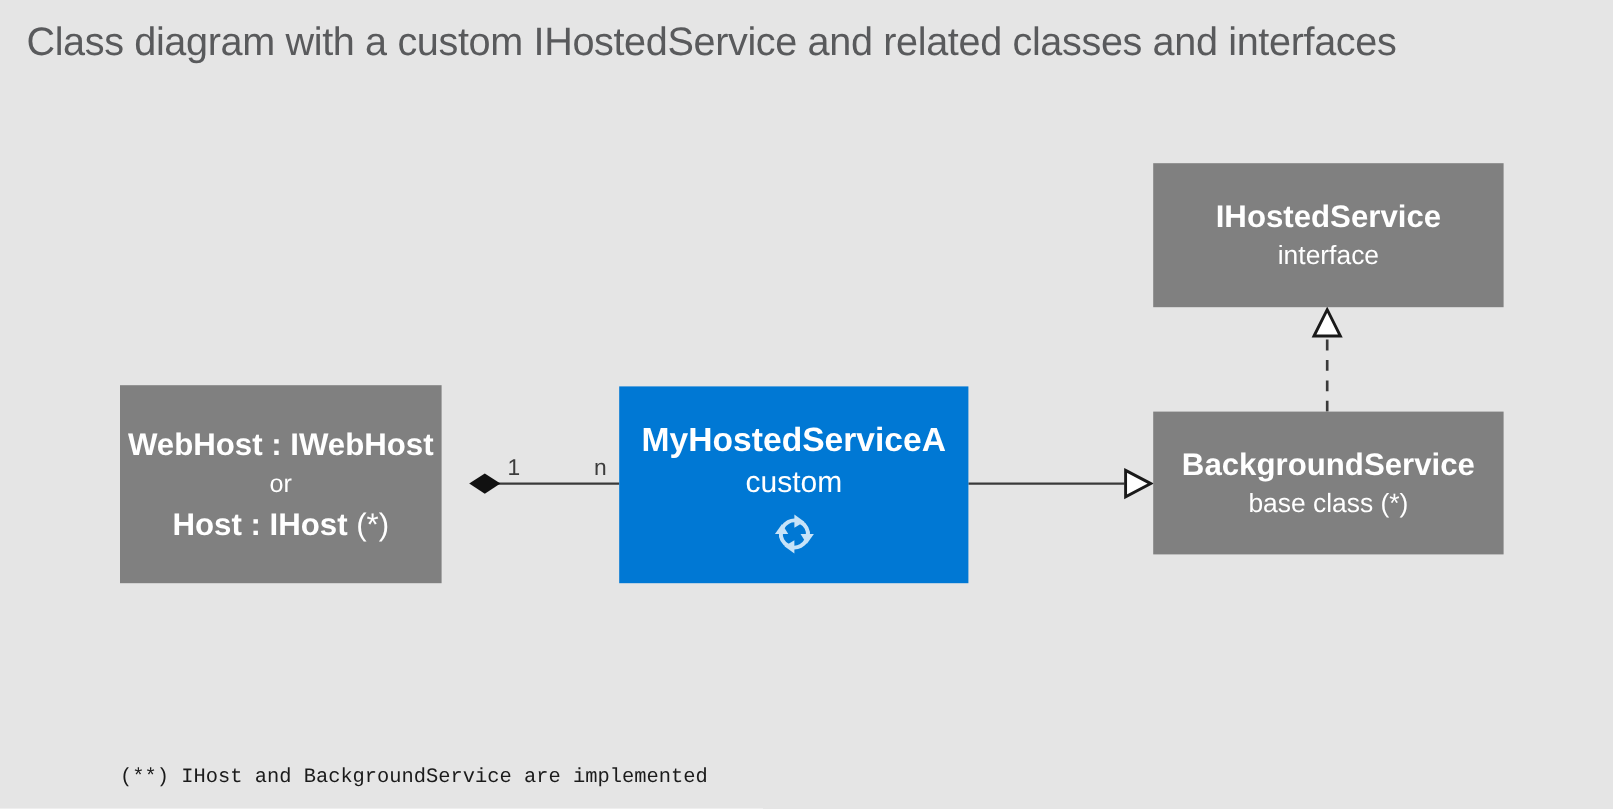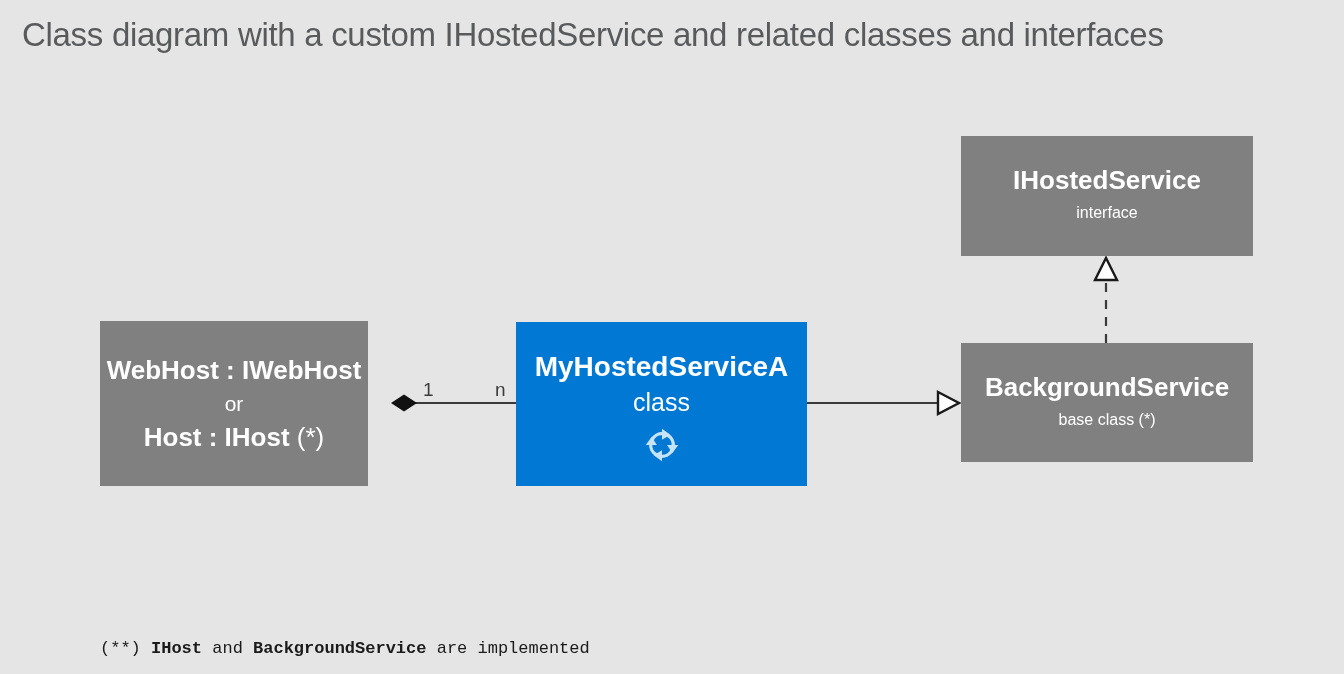--- a/index.html
+++ b/index.html
@@ -35,21 +35,21 @@
   .node-blue { background: #0078d4; }
   .node-title {
     font-weight: bold;
     font-size: 26px;
     line-height: 34px;
     white-space: nowrap;
     text-align: right;
   }
   .node-subtitle {
     font-weight: normal;
-    font-size: 16px;
+    font-size: 22px;
     line-height: 32px;
     white-space: nowrap;
   }
   #node-webhost { left: 100px; top: 321px; width: 268px; height: 165px; }
   #node-webhost .or-line { font-size: 21px; line-height: 32px; font-weight: normal; }
   #node-webhost .node-title { line-height: 35px; }
   .suffix-normal { font-weight: normal; }
 
   #node-myhostedservice { left: 516px; top: 322px; width: 291px; height: 164px; padding-top: 14px; }
   #node-myhostedservice .node-title { font-size: 28px; line-height: 38px; }
@@ -89,21 +89,21 @@
   .footnote {
     position: absolute;
     left: 100px;
     top: 584px;
     font-family: "Liberation Mono", "DejaVu Sans Mono", monospace;
     font-size: 17px;
     line-height: 26px;
     color: #1b1b1b;
     white-space: pre;
   }
-  .footnote b { font-weight: bold; }
+  .footnote b { font-weight: normal; }
 </style>
 </head>
 <body>
 
 <div class="canvas">
 
   <div class="page-title">Class diagram with a custom IHostedService and related classes and interfaces</div>
 
   <svg class="connector-layer" viewBox="0 0 1344 674" xmlns="http://www.w3.org/2000/svg">
 
@@ -131,21 +131,21 @@
   </div>
 
   <div class="node node-gray" id="node-webhost">
     <div class="node-title">WebHost : IWebHost</div>
     <div class="or-line">or</div>
     <div class="node-title"><span>Host : IHost</span><span class="suffix-normal"> (*)</span></div>
   </div>
 
   <div class="node node-blue" id="node-myhostedservice">
     <div class="node-title">MyHostedServiceA</div>
-    <div class="node-subtitle">class</div>
+    <div class="node-subtitle">custom</div>
     <div class="task-row">
       <svg class="sync-icon" viewBox="0 0 48 48" xmlns="http://www.w3.org/2000/svg">
         <g fill="none" stroke="#c7e3f8" stroke-width="4.2">
           <g>
             <path d="M 11.5 17.5 A 14 14 0 0 1 26 9.8"></path>
             <polygon points="24,3.5 34.5,11 24,17.5" fill="#c7e3f8" stroke="none"></polygon>
           </g>
           <g transform="rotate(90 24 24)">
             <path d="M 11.5 17.5 A 14 14 0 0 1 26 9.8"></path>
             <polygon points="24,3.5 34.5,11 24,17.5" fill="#c7e3f8" stroke="none"></polygon>

